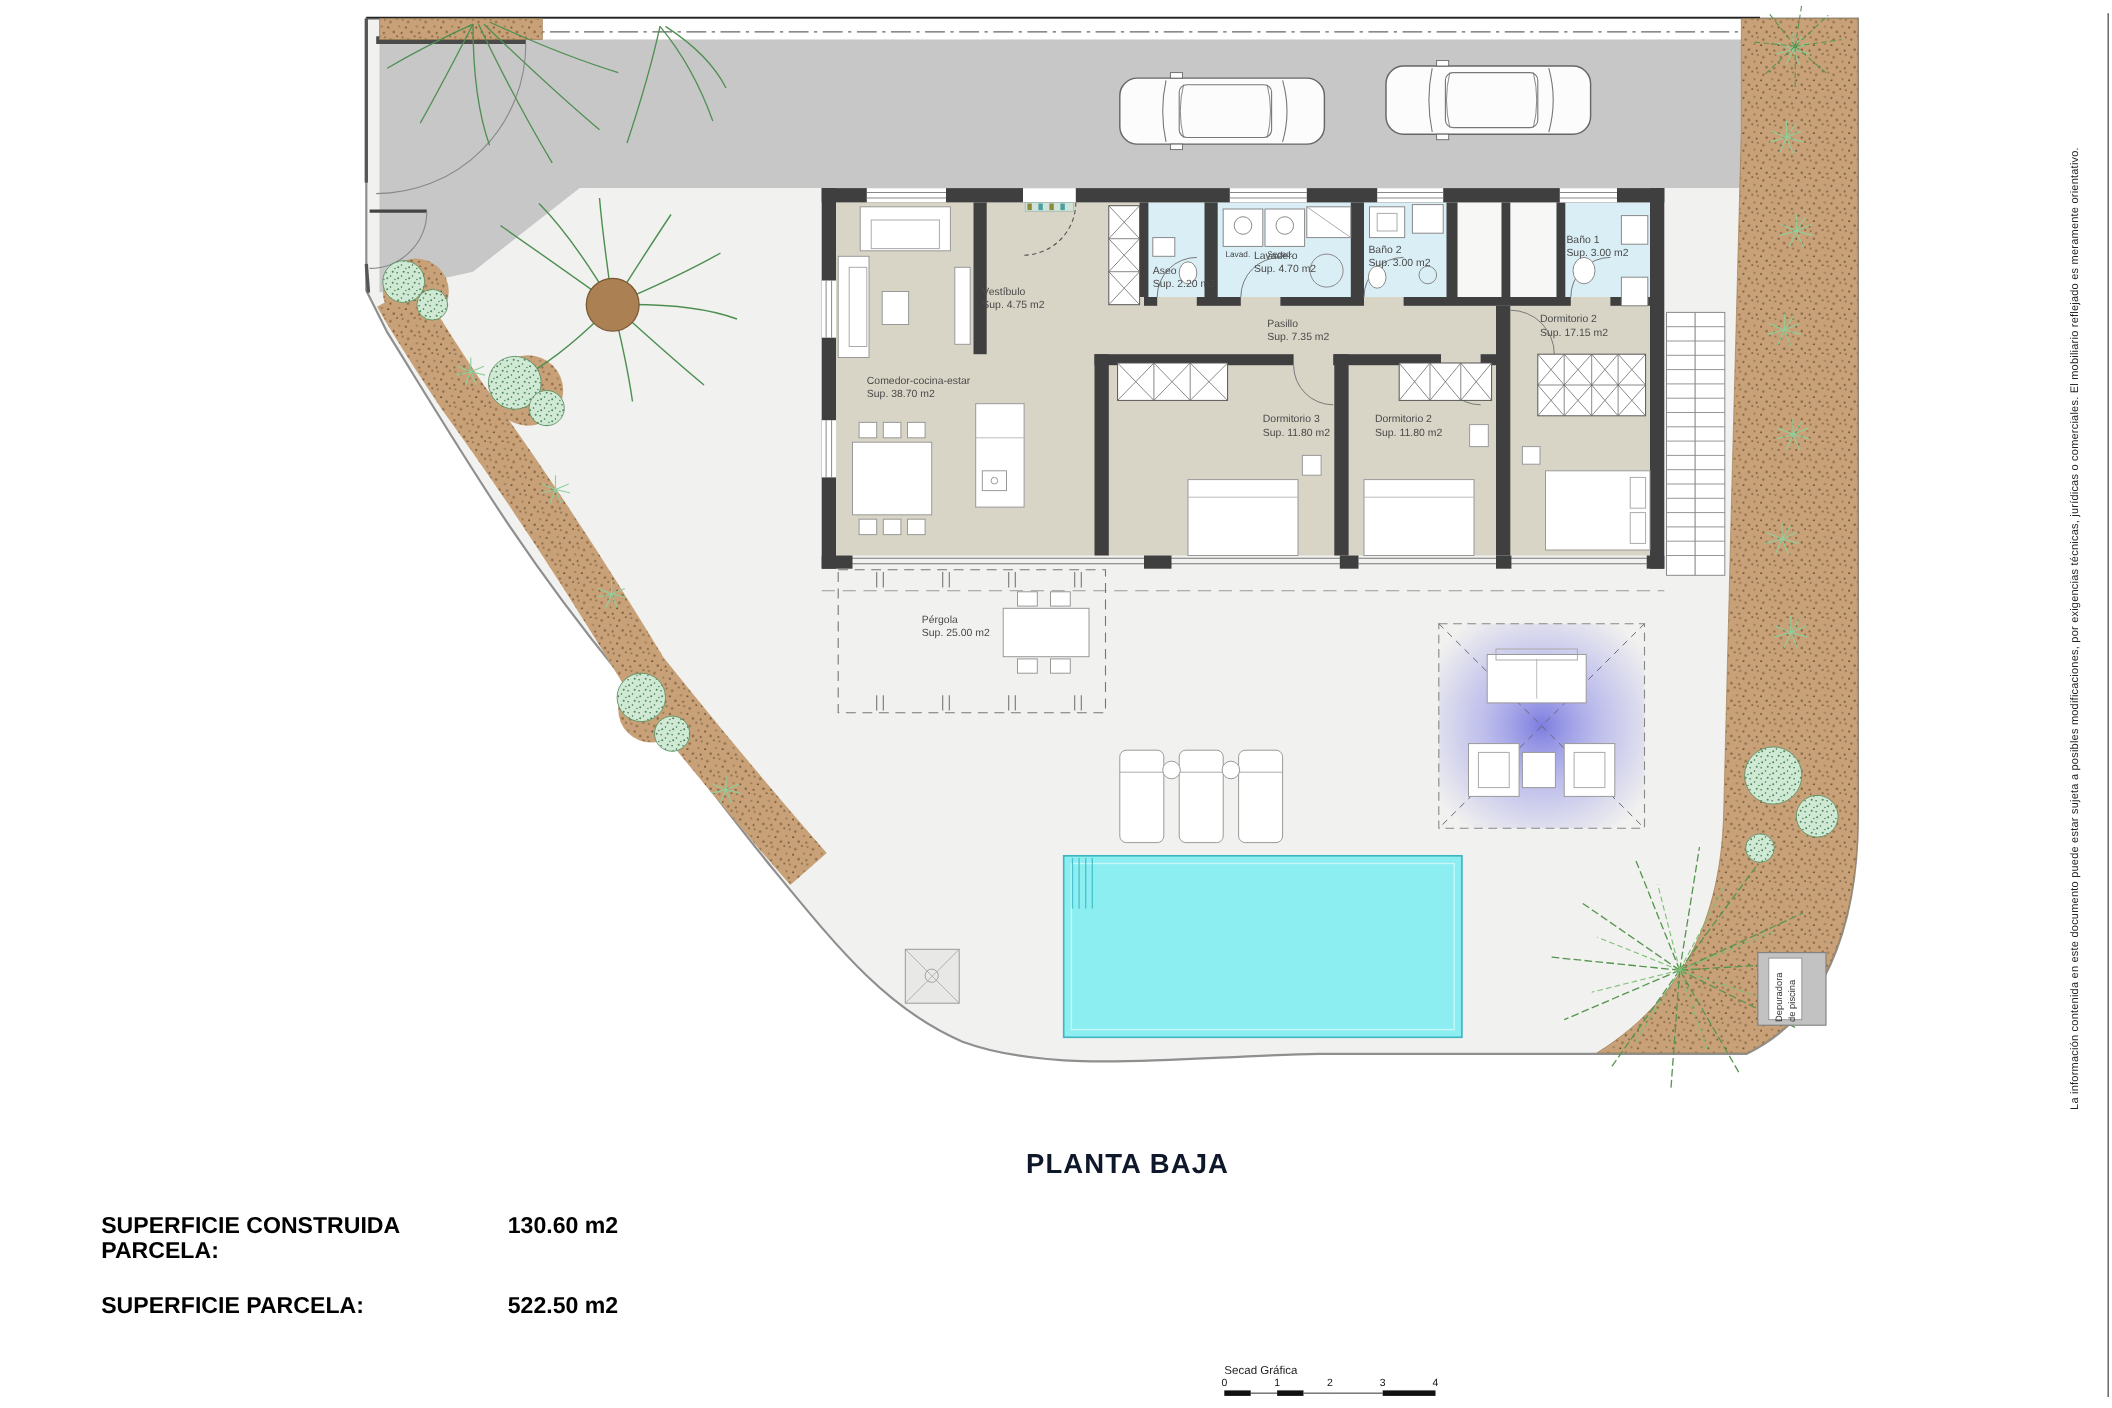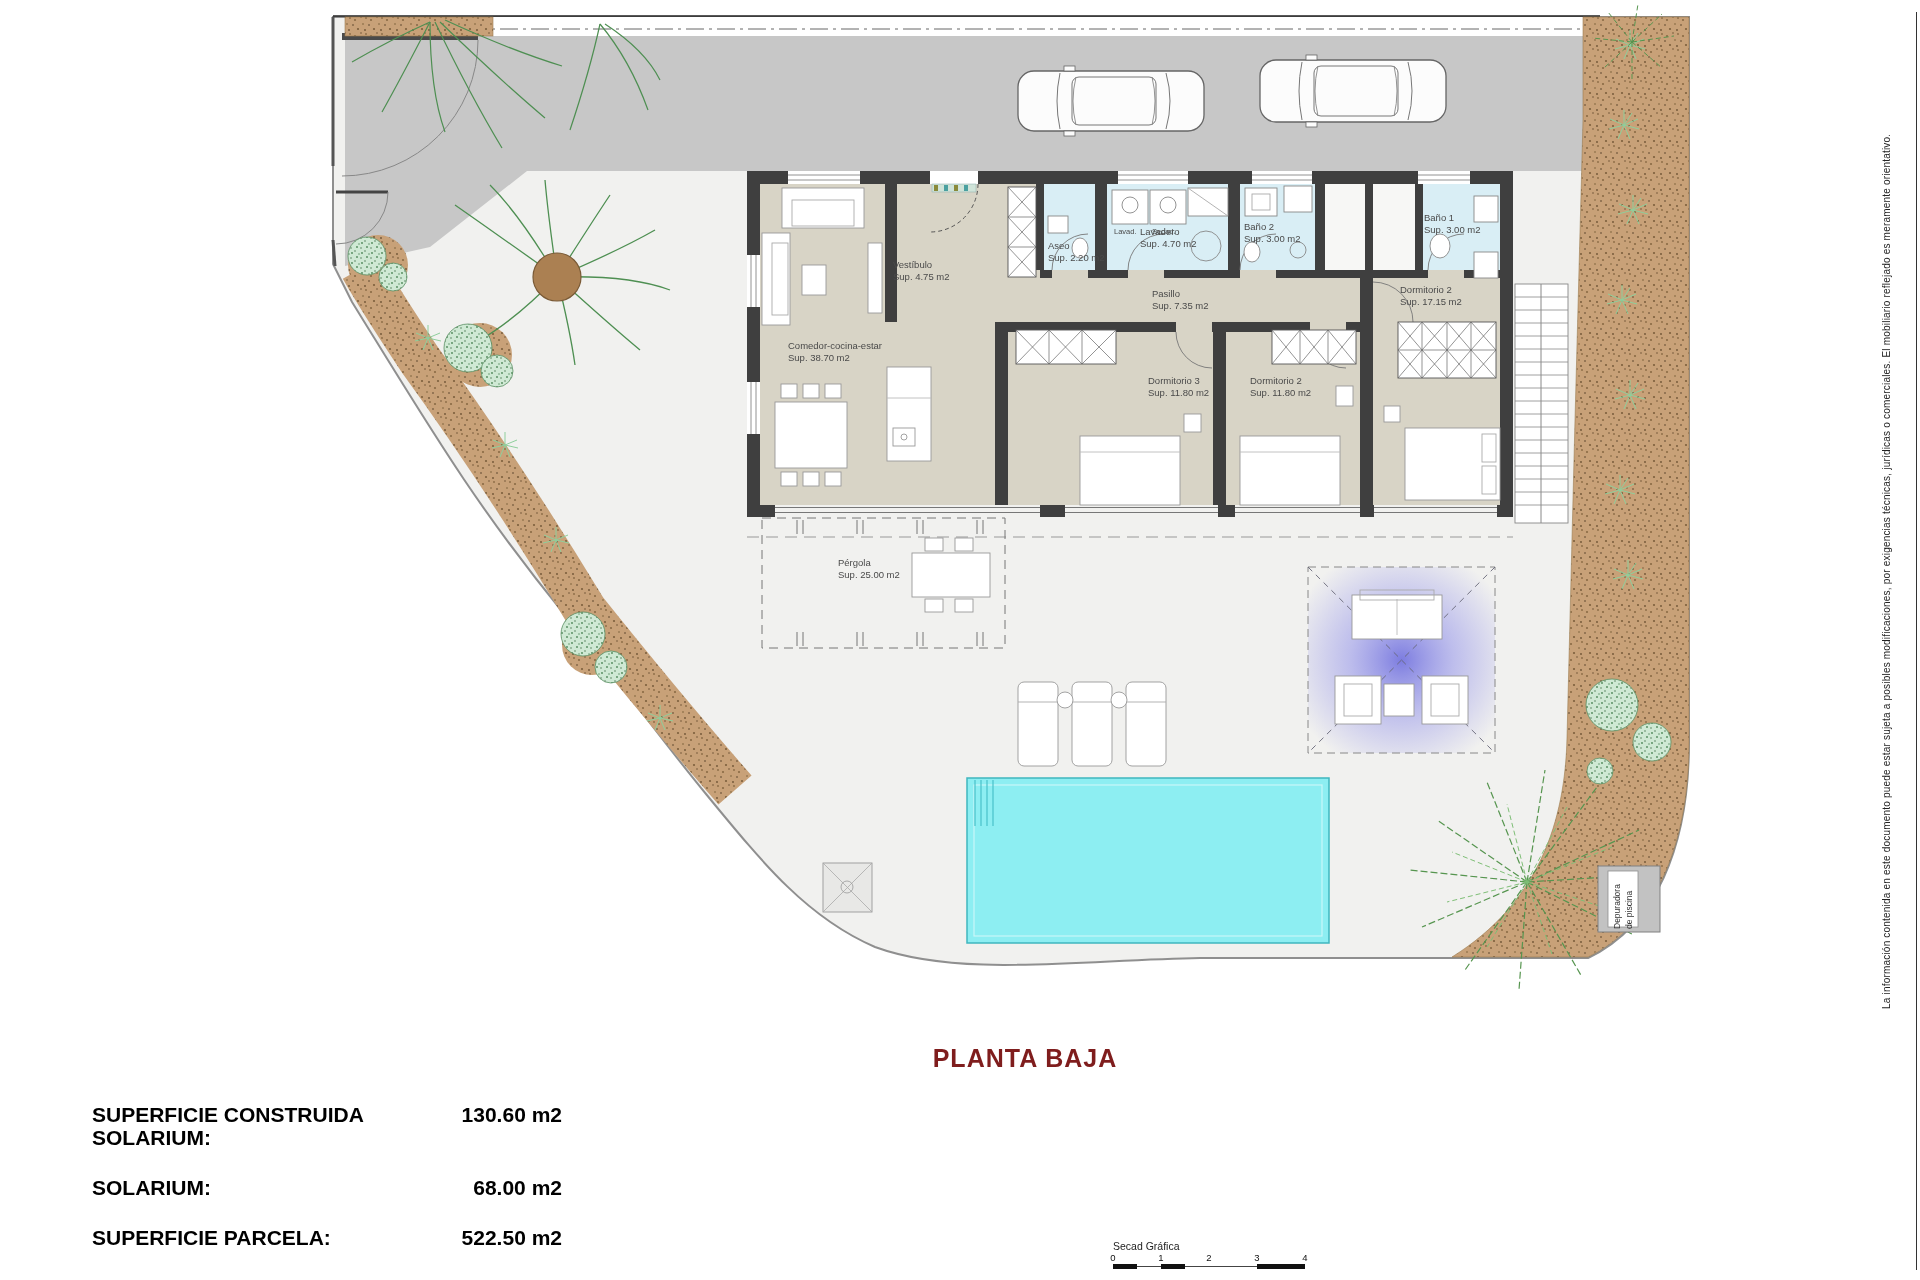--- a/index.html
+++ b/index.html
@@ -10,21 +10,21 @@
   .room-name{font-size:9.5px;}
   .room-sup{font-size:9.5px;}
   .tiny-label{font-size:7.5px;}
   .equip-label{font-size:8.5px;fill:#333;}
   
   #summary{position:absolute;left:92px;top:1103px;width:470px;display:flex;flex-direction:column;gap:27px;}
   .sum-row{display:flex;justify-content:space-between;align-items:baseline;
            font-size:21px;font-weight:bold;color:#000;line-height:23px;}
   .sum-val{white-space:nowrap;}
   #plan-title{position:absolute;left:860px;top:1044px;width:330px;text-align:center;
-              font-size:25px;font-weight:bold;color:#7f1d1d;letter-spacing:1px;}
+              font-size:25px;font-weight:bold;color:#0f172a;letter-spacing:1px;}
   
   #scalebar{position:absolute;left:1113px;top:1240px;width:192px;height:36px;font-weight:normal;}
   #scalebar .sb-title{font-size:10.5px;color:#222;}
   .sb-ticks{position:relative;height:11px;}
   .sb-ticks span{position:absolute;transform:translateX(-50%);font-size:9.5px;color:#111;top:0;}
   .sb-bar{position:relative;height:6px;margin-top:1px;}
   .sb-seg{position:absolute;top:0;height:5px;background:#111;}
   .sb-line{position:absolute;top:2px;height:1px;background:#444;}
   
   #disclaimer{position:absolute;top:24px;right:28px;height:985px;
@@ -527,26 +527,22 @@
     <text class="room-sup" x="1400" y="305">Sup. 17.15 m2</text>
     <text class="room-name" x="838" y="566">Pérgola</text>
     <text class="room-sup" x="838" y="578">Sup. 25.00 m2</text>
   </g>
 </svg>
 
 <div id="plan-title">PLANTA BAJA</div>
 
 <div id="summary">
   <div class="sum-row">
-    <span>SUPERFICIE CONSTRUIDA SOLARIUM:</span>
+    <span>SUPERFICIE CONSTRUIDA PARCELA:</span>
     <span class="sum-val">130.60 m2</span>
-  </div>
-  <div class="sum-row">
-    <span>SOLARIUM:</span>
-    <span class="sum-val">68.00 m2</span>
   </div>
   <div class="sum-row">
     <span>SUPERFICIE PARCELA:</span>
     <span class="sum-val">522.50 m2</span>
   </div>
 </div>
 
 <div id="scalebar">
   <div class="sb-title">Secad Gráfica</div>
   <div class="sb-ticks">

